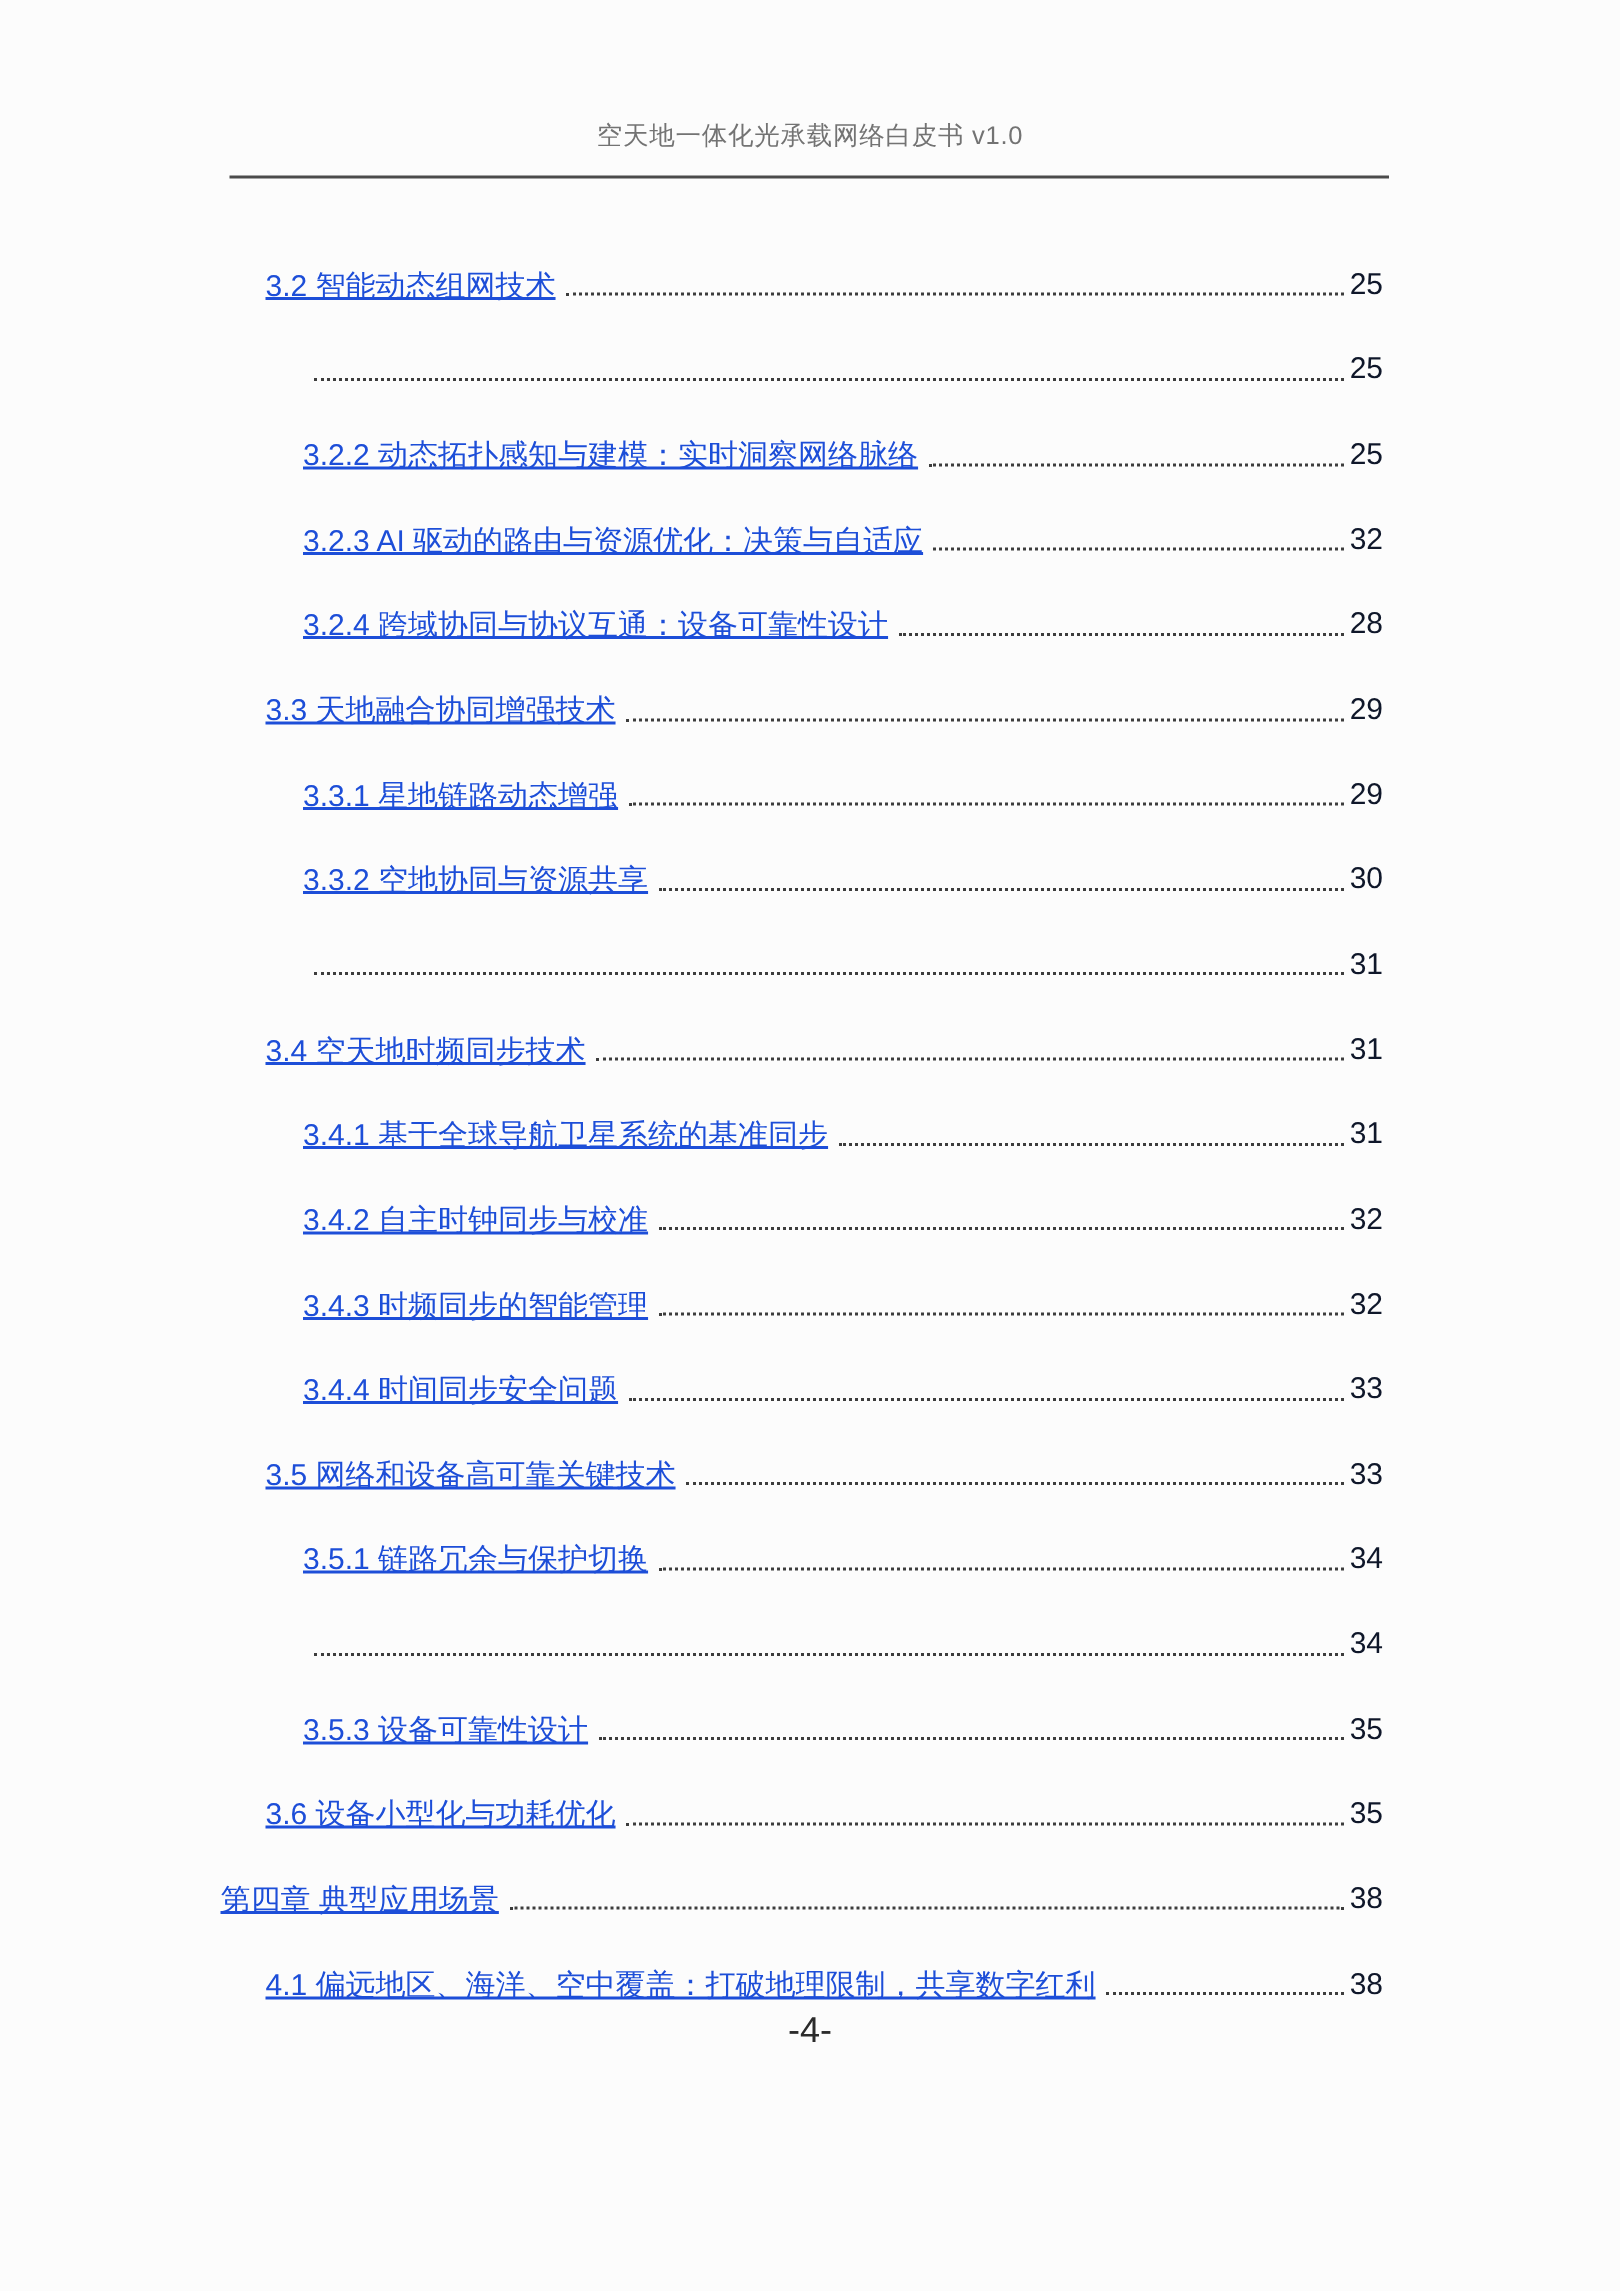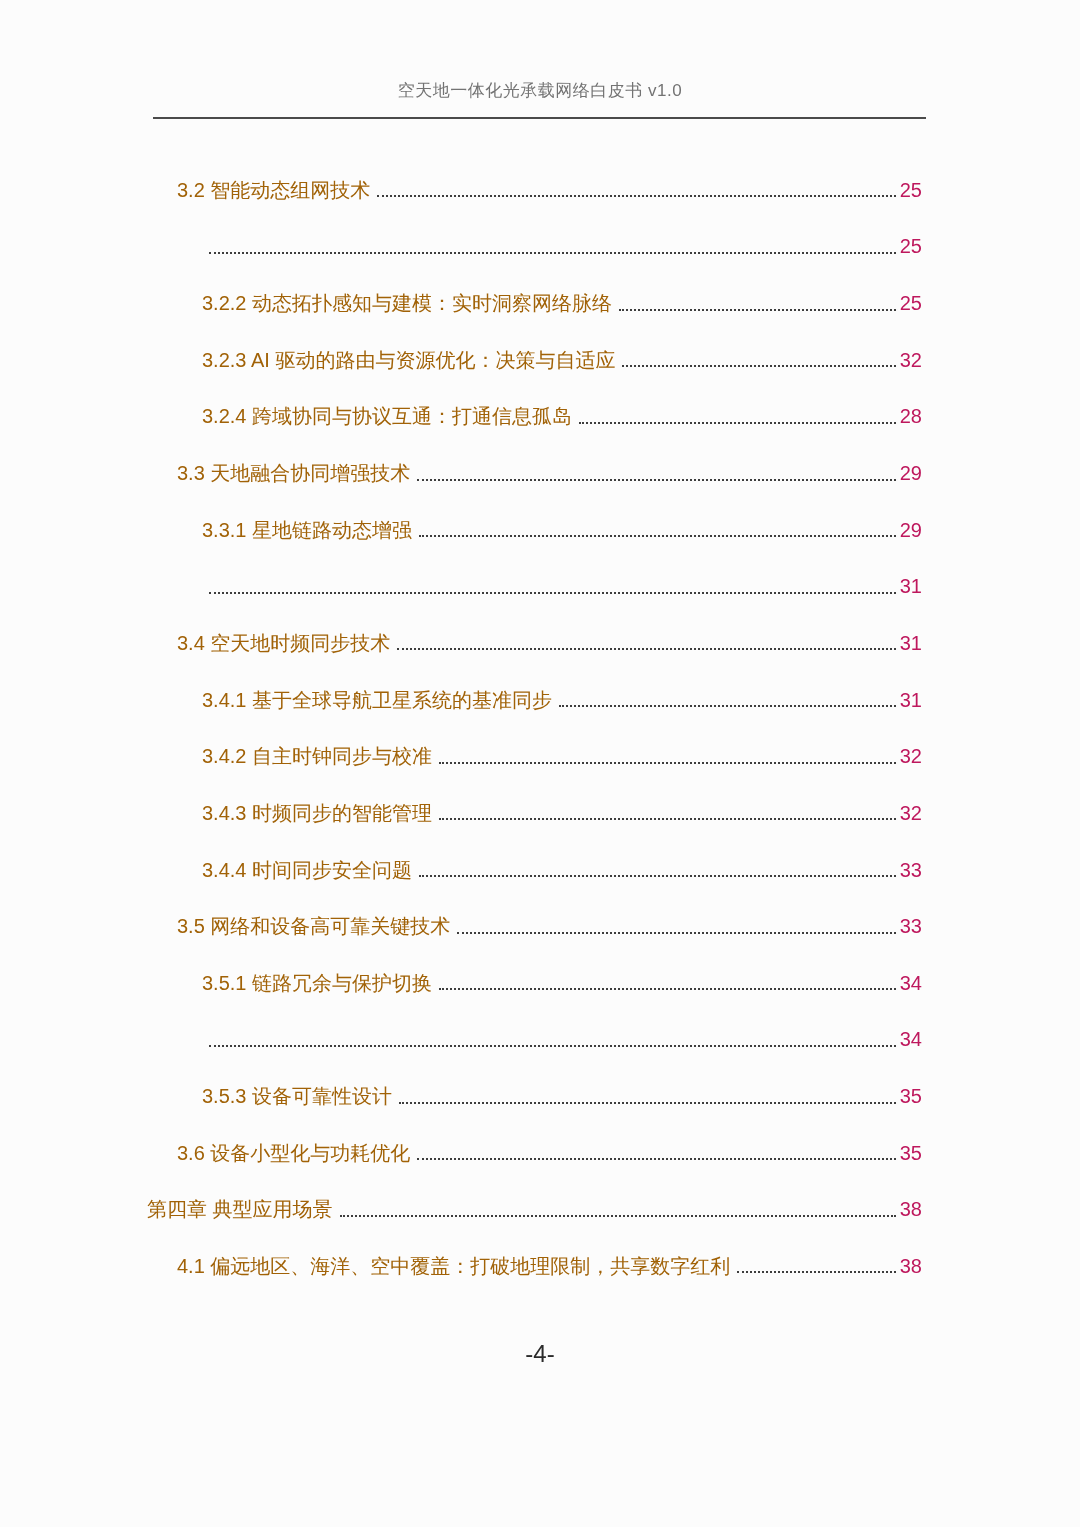--- a/index.html
+++ b/index.html
@@ -44,32 +44,33 @@
     align-items: center;
     height: 56.65px;
     font-size: 20px;
     white-space: nowrap;
   }
   .toc-row.lvl1 { padding-left: 0; }
   .toc-row.lvl2 { padding-left: 30px; }
   .toc-row.lvl3 { padding-left: 55px; }
   .toc-text {
     flex: 0 0 auto;
-    color: #a16207;
+    color: #1d4ed8;
+    text-decoration: underline;
   }
   .leader {
     flex: 1 1 auto;
     height: 13px;
     border-bottom: 2.4px dotted #3d3d3d;
     margin: 0 4px 1px 7px;
     min-width: 20px;
   }
   .toc-page {
     flex: 0 0 auto;
-    color: #be185d;
+    color: #0f172a;
   }
   .doc-footer {
     position: absolute;
     top: 1340px;
     left: 0;
     width: 1080px;
     text-align: center;
     font-size: 24px;
     color: #2b2b2b;
   }
@@ -94,33 +95,38 @@
     <span class="toc-text">3.2.2 动态拓扑感知与建模：实时洞察网络脉络</span>
     <span class="leader"></span>
     <span class="toc-page">25</span>
   </div>
   <div class="toc-row lvl3">
     <span class="toc-text">3.2.3 AI 驱动的路由与资源优化：决策与自适应</span>
     <span class="leader"></span>
     <span class="toc-page">32</span>
   </div>
   <div class="toc-row lvl3">
-    <span class="toc-text">3.2.4 跨域协同与协议互通：打通信息孤岛</span>
+    <span class="toc-text">3.2.4 跨域协同与协议互通：设备可靠性设计</span>
     <span class="leader"></span>
     <span class="toc-page">28</span>
   </div>
   <div class="toc-row lvl2">
     <span class="toc-text">3.3 天地融合协同增强技术</span>
     <span class="leader"></span>
     <span class="toc-page">29</span>
   </div>
   <div class="toc-row lvl3">
     <span class="toc-text">3.3.1 星地链路动态增强</span>
     <span class="leader"></span>
     <span class="toc-page">29</span>
+  </div>
+  <div class="toc-row lvl3">
+    <span class="toc-text">3.3.2 空地协同与资源共享</span>
+    <span class="leader"></span>
+    <span class="toc-page">30</span>
   </div>
   <div class="toc-row lvl3">
     <span class="leader"></span>
     <span class="toc-page">31</span>
   </div>
   <div class="toc-row lvl2">
     <span class="toc-text">3.4 空天地时频同步技术</span>
     <span class="leader"></span>
     <span class="toc-page">31</span>
   </div>

